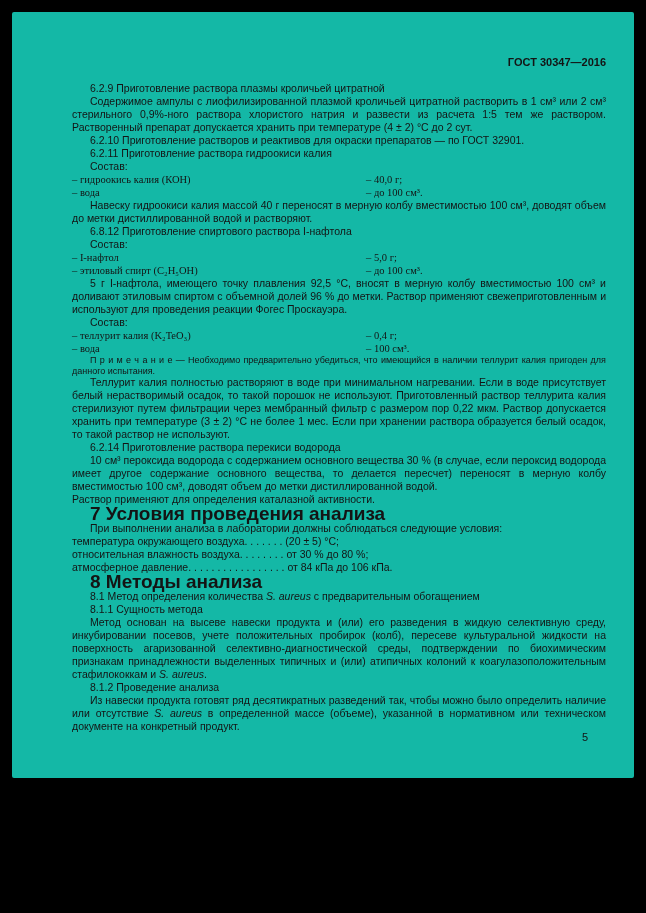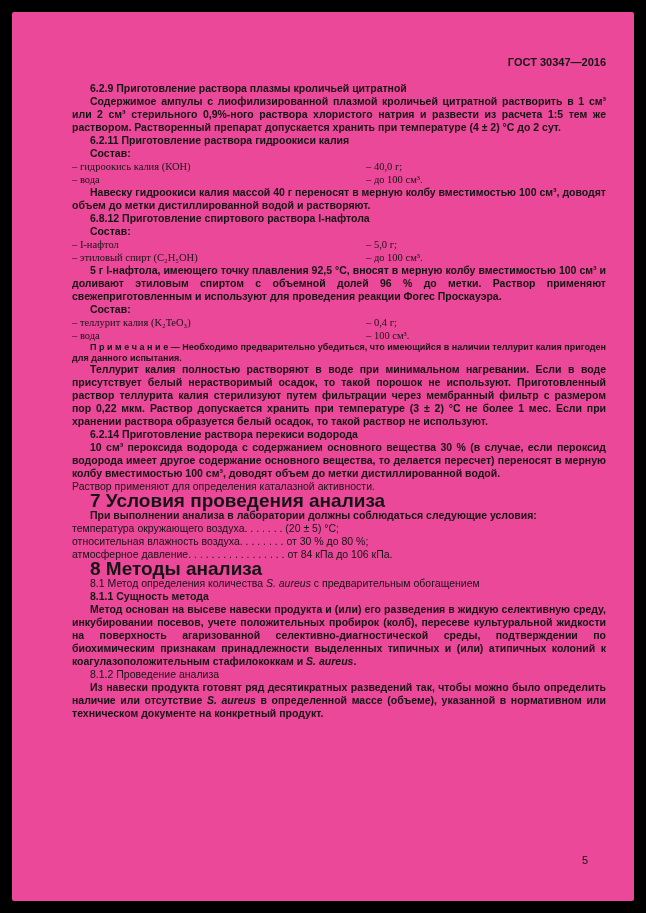--- a/index.html
+++ b/index.html
@@ -8,38 +8,38 @@
     width: 646px;
     height: 913px;
     background: #000;
     overflow: hidden;
   }
   .page {
     position: absolute;
     left: 12px;
     top: 12px;
     width: 622px;
-    height: 889px;
-    background: #ec4899;
+    height: 766px;
+    background: #14b8a6;
     border-radius: 2px;
     box-sizing: border-box;
     padding: 44px 28px 0 60px;
     font-family: "Liberation Sans", sans-serif;
     font-size: 10.5px;
     line-height: 13px;
     color: #141414;
   }
   .doc-code {
     text-align: right;
     font-weight: bold;
     font-size: 11px;
     margin-bottom: 13px;
   }
   p.para { margin: 0; }
-  .indent { text-indent: 18px; font-weight: bold; }
+  .indent { text-indent: 18px; }
   .just { text-align: justify; }
   .comp-row { display: flex; font-family: Liberation Serif, serif; }
   .comp-name { flex: 0 0 294px; }
   .comp-val { flex: 1; }
   .note {
     font-size: 9px;
     line-height: 10.5px;
     margin: 5px 0 6px 0;
     text-align: justify;
   }
@@ -63,20 +63,21 @@
 </head>
 <body>
 
 <div class="page">
 
   <div class="doc-code">ГОСТ 30347—2016</div>
 
   <p class="para indent">6.2.9 Приготовление раствора плазмы кроличьей цитратной</p>
   <p class="para indent just">Содержимое ампулы с лиофилизированной плазмой кроличьей цитратной растворить в 1 см³ или 2 см³ стерильного 0,9%-ного раствора хлористого натрия и развести из расчета 1:5 тем же раствором. Растворенный препарат допускается хранить при температуре (4 ± 2) °С до 2 сут.</p>
 
+  <p class="para indent">6.2.10 Приготовление растворов и реактивов для окраски препаратов — по ГОСТ 32901.</p>
 
   <p class="para indent">6.2.11 Приготовление раствора гидроокиси калия</p>
   <p class="para indent">Состав:</p>
   <div class="comp-row">
     <span class="comp-name">– гидроокись калия (КОН)</span>
     <span class="comp-val">– 40,0 г;</span>
   </div>
   <div class="comp-row">
     <span class="comp-name">– вода</span>
     <span class="comp-val">– до 100 см³.</span>

